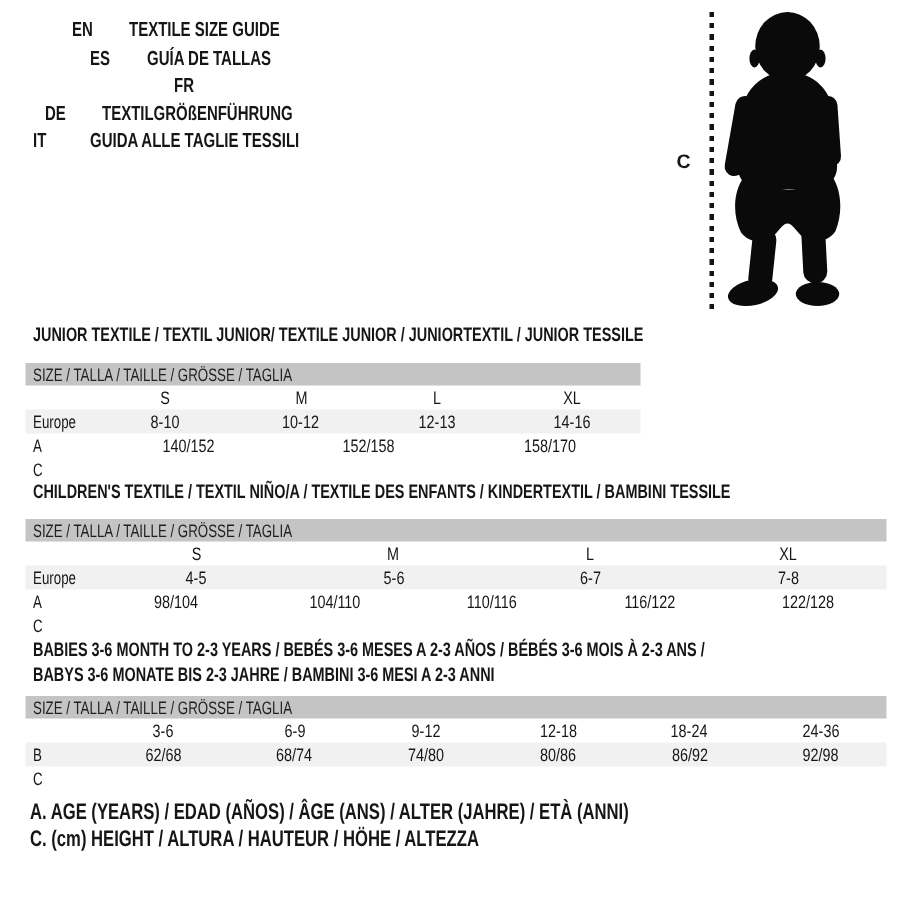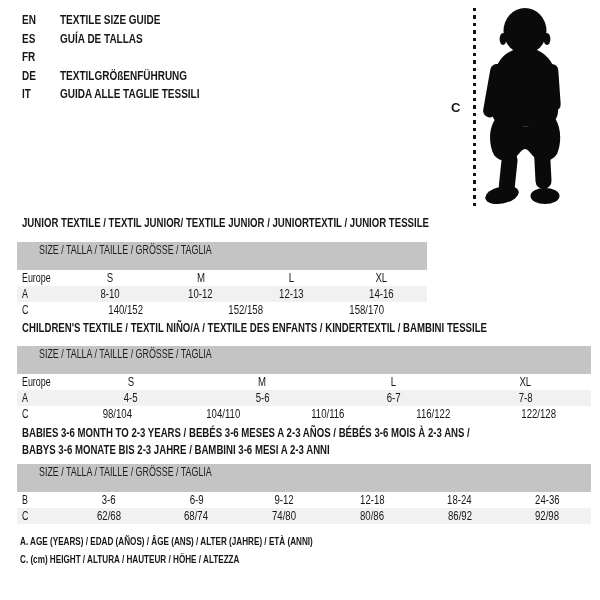--- a/index.html
+++ b/index.html
@@ -7,42 +7,42 @@
     width:600px;height:600px;background:#ffffff;position:relative;
     font-family:"Liberation Sans", sans-serif;color:#161616;overflow:hidden;
   }
   .abs{position:absolute;}
   
   .cx-l{display:inline-block;white-space:nowrap;transform:scaleX(.74);transform-origin:0 50%;}
   .cx-c{display:inline-block;white-space:nowrap;transform:scaleX(.80);transform-origin:50% 50%;}
 
   
   .langs{left:22px;top:11px;}
-  .lang-row{display:flex;height:18.5px;line-height:18.5px;font-weight:bold;font-size:13.5px;}
+  .lang-row{display:flex;height:18.5px;line-height:18.5px;font-weight:bold;font-size:13.5px;justify-content:center;}
   .lang-code{width:38px;}
 
   
   .measure-line{left:473px;top:8px;width:3px;height:198px;
     background:repeating-linear-gradient(to bottom,#141414 0 3.5px,transparent 3.5px 7.5px);}
   .measure-label{left:451px;top:100px;font-weight:bold;font-size:13px;}
   .silhouette{left:481px;top:6px;}
 
   
   .section-title{position:absolute;left:22px;font-weight:bold;font-size:13px;line-height:17px;}
 
   
   .size-table{position:absolute;font-size:12px;}
-  .bar{height:28px;line-height:16px;background:var(--bar,#c4c4c4);color:#1f1f1f;padding-left:22px;}
+  .bar{height:15px;line-height:16px;background:var(--bar,#c4c4c4);color:#1f1f1f;padding-left:5px;}
   .t-row{display:flex;height:16px;line-height:16px;}
   .t-row.alt{background:var(--row_alt,#f1f1f1);}
-  .t-label{width:48px;padding-left:5px;box-sizing:border-box;}
+  .t-label{width:48px;padding-left:5px;box-sizing:border-box;margin-top:16px;}
   .t-cell{flex:1;text-align:center;}
 
   
-  .legend{left:20px;top:533px;font-weight:bold;font-size:11px;line-height:17.5px;}
+  .legend{left:20px;top:533px;font-weight:bold;font-size:15px;line-height:17.5px;}
 </style>
 </head>
 <body>
 
 <div class="abs langs">
   <div class="lang-row">
     <span class="lang-code"><span class="cx-l">EN</span></span>
     <span><span class="cx-l">TEXTILE SIZE GUIDE</span></span>
   </div>
   <div class="lang-row">

